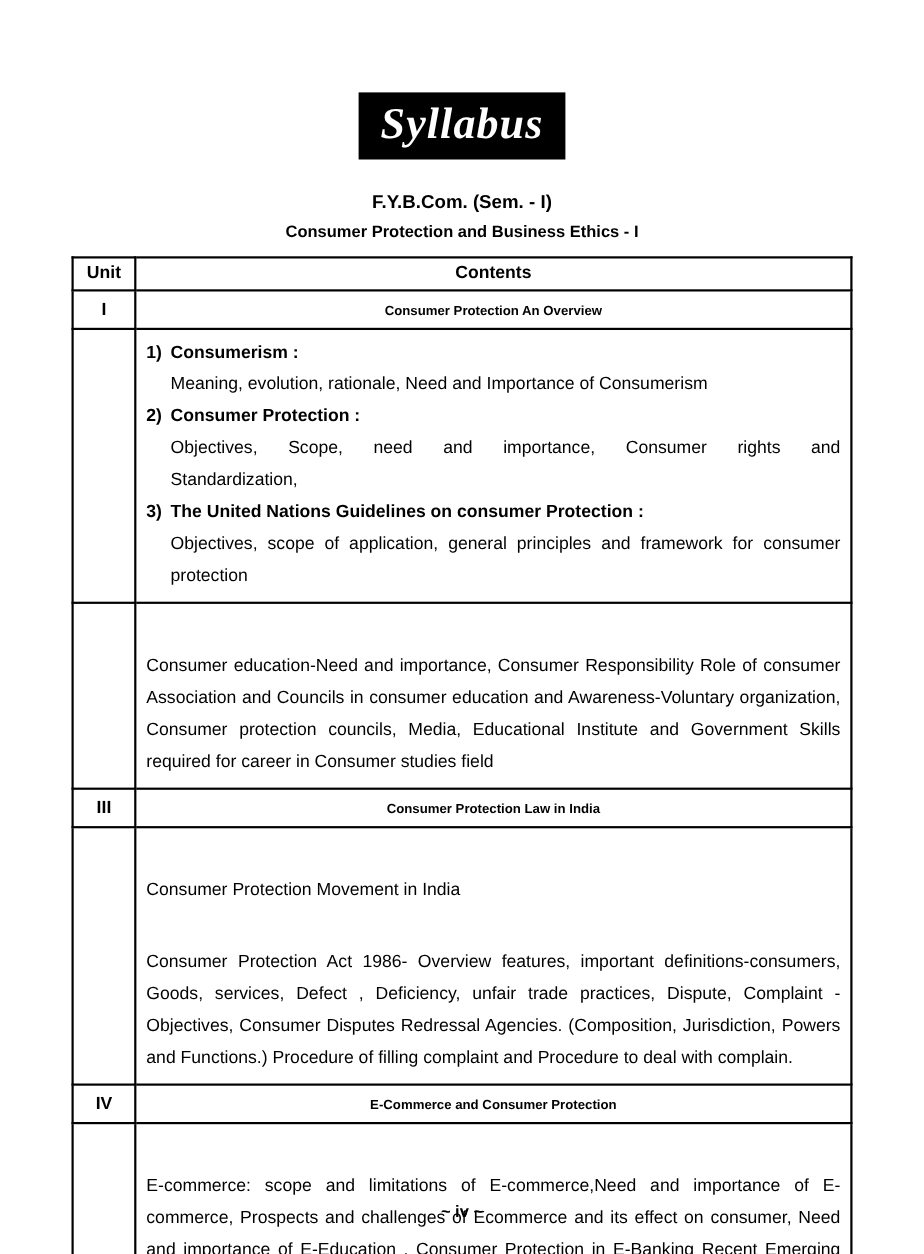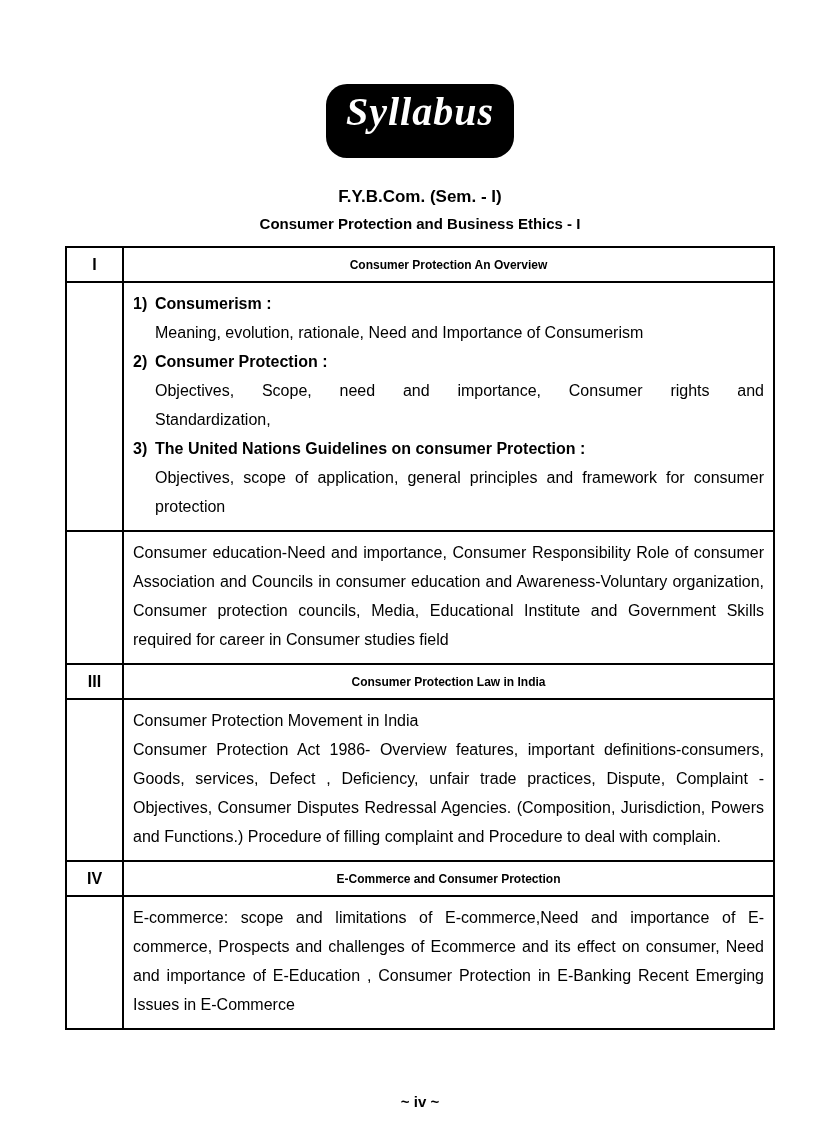--- a/index.html
+++ b/index.html
@@ -16,22 +16,21 @@
     height: 1140px;
     padding-top: 84px;
     overflow: hidden;
   }
   .banner {
     width: 188px;
     margin: 0 auto 26px auto;
     background: #000;
     color: #fff;
     text-align: center;
-    padding: 4px 0 23px 0;
-    border-radius: 21px;
+    padding: 4px 0 10px 0;
   }
   .banner-text {
     font-family: "Liberation Serif", serif;
     font-style: italic;
     font-weight: bold;
     font-size: 40px;
     letter-spacing: 1px;
   }
   .subtitle {
     text-align: center;
@@ -74,21 +73,21 @@
     font-weight: bold;
     font-size: 12px;
     height: 35px;
     vertical-align: middle;
   }
   td.content-cell {
     padding: 6px 9px 9px 9px;
     line-height: 29px;
     vertical-align: top;
   }
-  .paragraph { text-align: justify; }
+  .paragraph { text-align: justify; margin-top: 36px; }
   .list-item { display: flex; }
   .list-num {
     flex: 0 0 22px;
     width: 22px;
     font-weight: bold;
   }
   .item-text { flex: 1 1 auto; min-width: 0; }
   .item-heading { font-weight: bold; }
   .item-body { text-align: justify; }
   .line-justified {
@@ -117,20 +116,24 @@
   <div class="subtitle">F.Y.B.Com. (Sem. - I)</div>
   <div class="doc-title">Consumer Protection and Business Ethics - I</div>
 
   <table class="syllabus">
     <colgroup>
       <col class="col-unit">
       <col>
     </colgroup>
 
     <tbody>
+        <tr>
+      <th class="h-unit">Unit</th>
+      <th class="h-contents">Contents</th>
+    </tr>
 
     <tr>
       <td class="unit-cell">I</td>
       <td class="title-cell">Consumer Protection An Overview</td>
     </tr>
 
     <tr>
       <td class="unit-cell"></td>
       <td class="content-cell">
         <div class="list-item">

